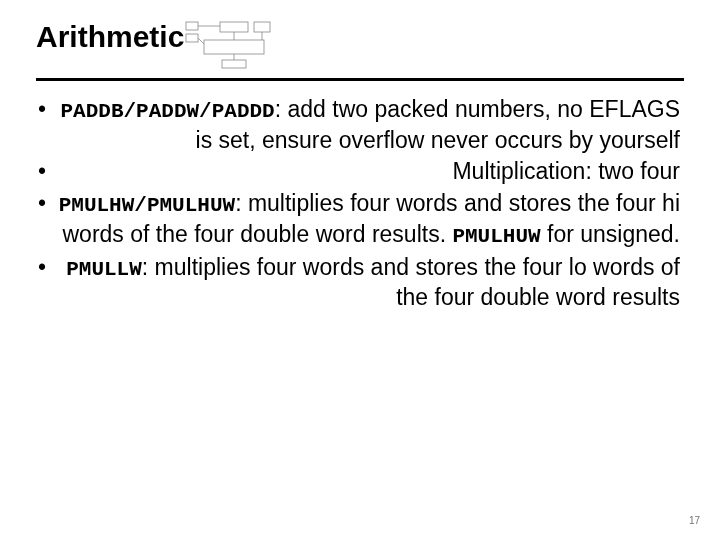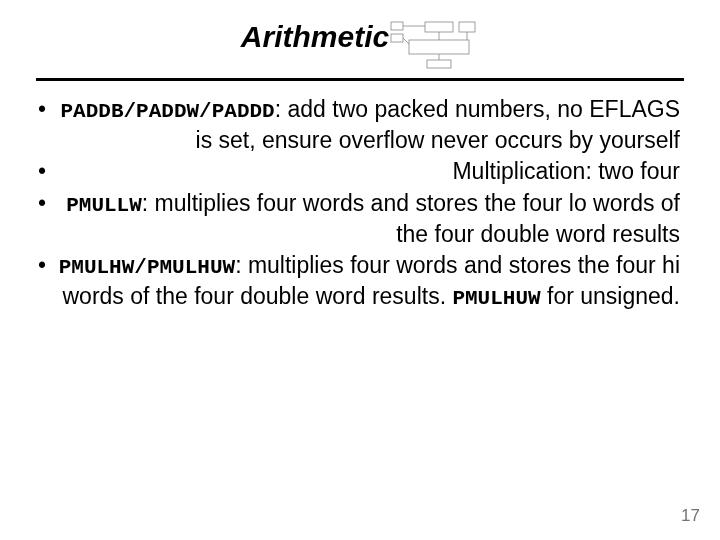--- a/index.html
+++ b/index.html
@@ -15,22 +15,21 @@
   .slide {
     position: relative;
     width: 720px;
     height: 540px;
     box-sizing: border-box;
     padding: 20px 36px 0 36px;
   }
   .title-row {
     display: flex;
     align-items: flex-start;
-    justify-content: center;
-    font-style: italic;
+    justify-content: flex-start;
   }
   .title {
     font-size: 30px;
     font-weight: 700;
     margin: 0;
     padding: 0;
   }
   .rule {
     border: none;
     border-top: 3px solid #000;
@@ -61,21 +60,21 @@
   }
   .mono {
     font-family: "Courier New", Courier, monospace;
     font-weight: 700;
     font-size: 21px;
   }
   .page-num {
     position: absolute;
     right: 20px;
     bottom: 14px;
-    font-size: 17px;
+    font-size: 10px;
     color: #737373;
   }
 </style>
 </head>
 <body>
 
 <div class="slide">
 
   <div class="title-row">
     <h1 class="title">Arithmetic</h1>
@@ -97,21 +96,21 @@
   <hr class="rule">
 
   <ul class="bullets">
     <li>
       <span class="mono">PADDB/PADDW/PADDD</span><span>: add two packed numbers, no EFLAGS is set, ensure overflow never occurs by yourself</span>
     </li>
     <li>
       <span>Multiplication: two four</span>
     </li>
     <li>
-      <span class="mono">PMULLW</span><span>: multiplies four words and stores the four lo words of the four double word results</span>
+      <span class="mono">PMULHW/PMULHUW</span><span>: multiplies four words and stores the four hi words of the four double word results. </span><span class="mono">PMULHUW</span><span> for unsigned.</span>
     </li>
     <li>
-      <span class="mono">PMULHW/PMULHUW</span><span>: multiplies four words and stores the four hi words of the four double word results. </span><span class="mono">PMULHUW</span><span> for unsigned.</span>
+      <span class="mono">PMULLW</span><span>: multiplies four words and stores the four lo words of the four double word results</span>
     </li>
   </ul>
 
   <div class="page-num">17</div>
 </div>
 
 </body></html>

